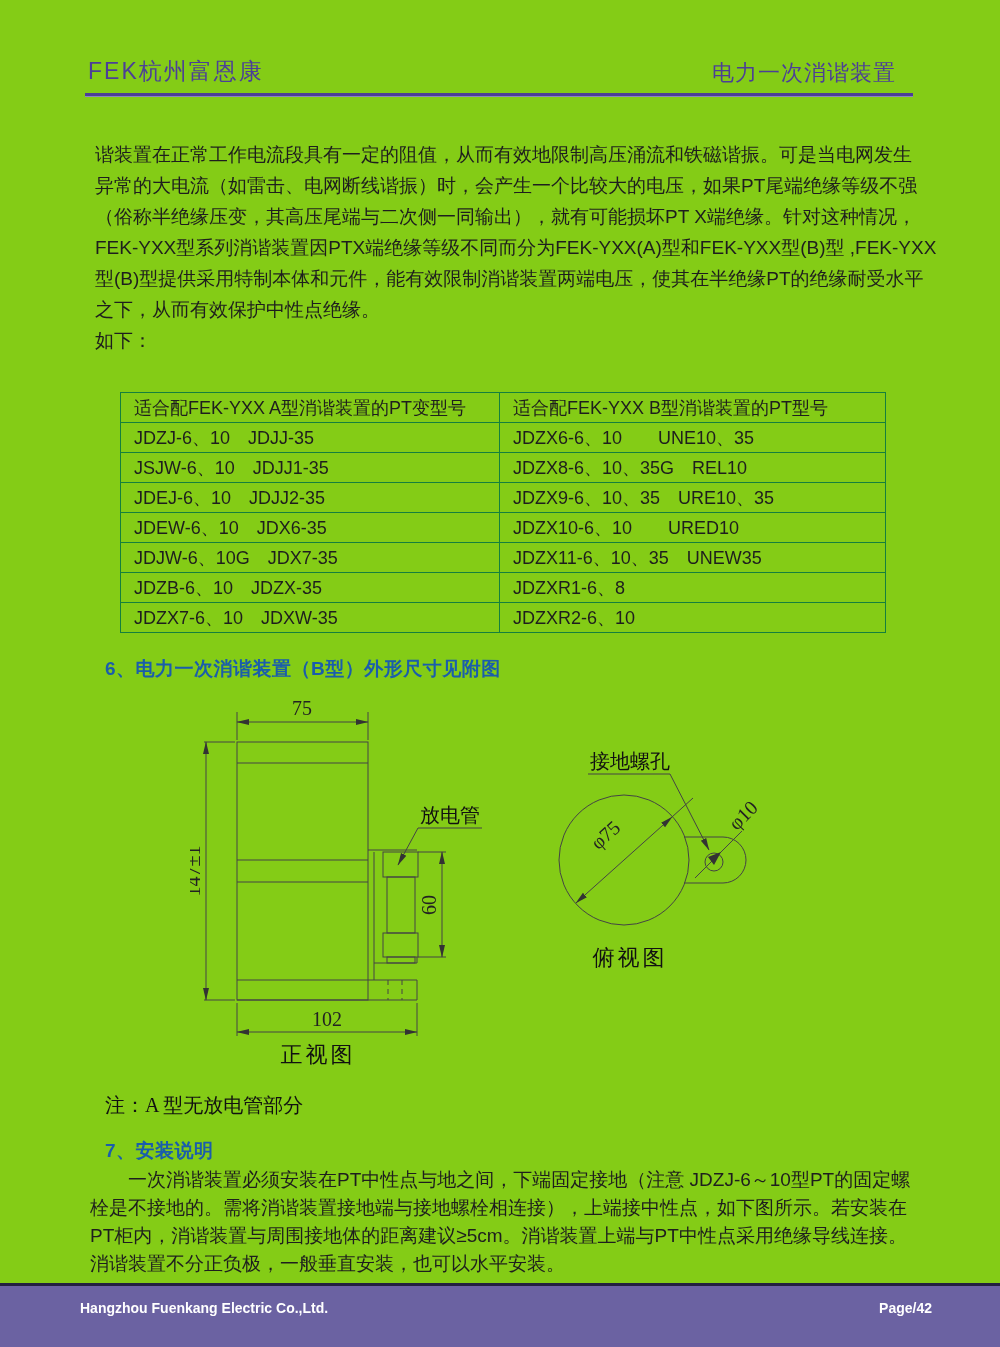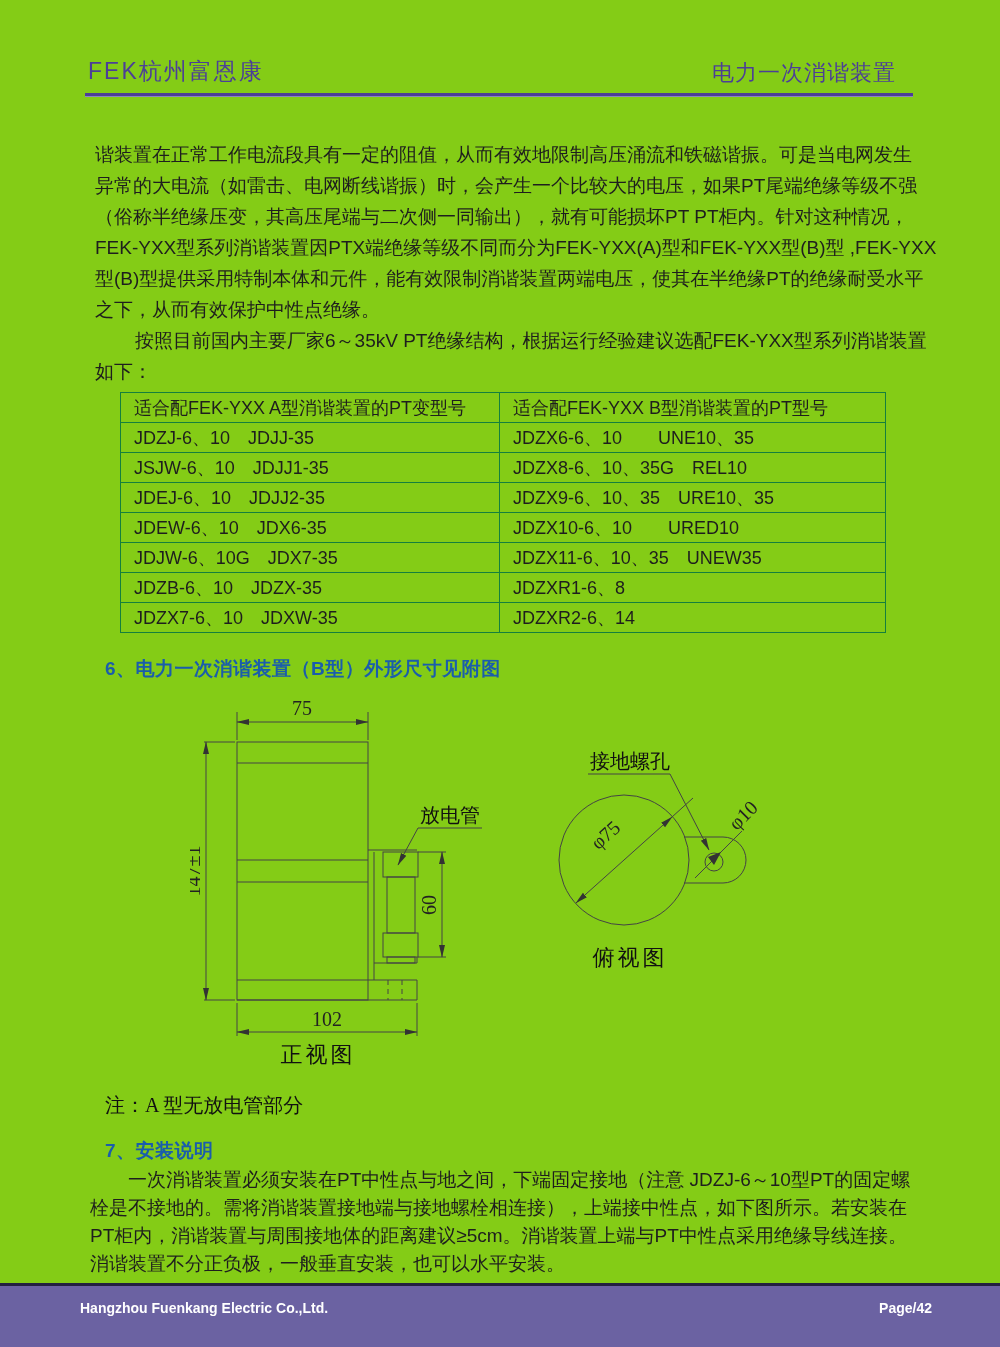--- a/index.html
+++ b/index.html
@@ -75,25 +75,24 @@
 
 <div class="page">
 
   <div class="hdr-left">FEK杭州富恩康</div>
   <div class="hdr-right">电力一次消谐装置</div>
   <div class="hdr-rule"></div>
 
   <div class="intro">
     <div class="line">谐装置在正常工作电流段具有一定的阻值，从而有效地限制高压涌流和铁磁谐振。可是当电网发生</div>
     <div class="line">异常的大电流（如雷击、电网断线谐振）时，会产生一个比较大的电压，如果PT尾端绝缘等级不强</div>
-    <div class="line">（俗称半绝缘压变，其高压尾端与二次侧一同输出），就有可能损坏PT PT柜内。针对这种情况，</div>
+    <div class="line">（俗称半绝缘压变，其高压尾端与二次侧一同输出），就有可能损坏PT X端绝缘。针对这种情况，</div>
     <div class="line">FEK-YXX型系列消谐装置因PTX端绝缘等级不同而分为FEK-YXX(A)型和FEK-YXX型(B)型 ,FEK-YXX</div>
     <div class="line">型(B)型提供采用特制本体和元件，能有效限制消谐装置两端电压，使其在半绝缘PT的绝缘耐受水平</div>
     <div class="line">之下，从而有效保护中性点绝缘。</div>
-    <div class="line indent">按照目前国内主要厂家6～35kV PT绝缘结构，根据运行经验建议选配FEK-YXX型系列消谐装置</div>
     <div class="line">如下：</div>
   </div>
 
   <table class="pt">
     <tbody>
         <tr>
       <td class="colA">适合配FEK-YXX A型消谐装置的PT变型号</td>
       <td>适合配FEK-YXX B型消谐装置的PT型号</td>
     </tr>
     <tr>
@@ -115,21 +114,21 @@
     <tr>
       <td class="colA">JDJW-6、10G　JDX7-35</td>
       <td>JDZX11-6、10、35　UNEW35</td>
     </tr>
     <tr>
       <td class="colA">JDZB-6、10　JDZX-35</td>
       <td>JDZXR1-6、8</td>
     </tr>
     <tr>
       <td class="colA">JDZX7-6、10　JDXW-35</td>
-      <td>JDZXR2-6、14</td>
+      <td>JDZXR2-6、10</td>
     </tr>
   </tbody>
     </table>
 
   <div class="sec-h" id="sec6">6、电力一次消谐装置（B型）外形尺寸见附图</div>
 
   <div class="drawing">
     <svg width="620" height="380" viewBox="0 0 620 380">
       <defs>
         <marker id="ar" markerWidth="13" markerHeight="8" refX="12" refY="3.6" orient="auto-start-reverse" markerUnits="userSpaceOnUse">

